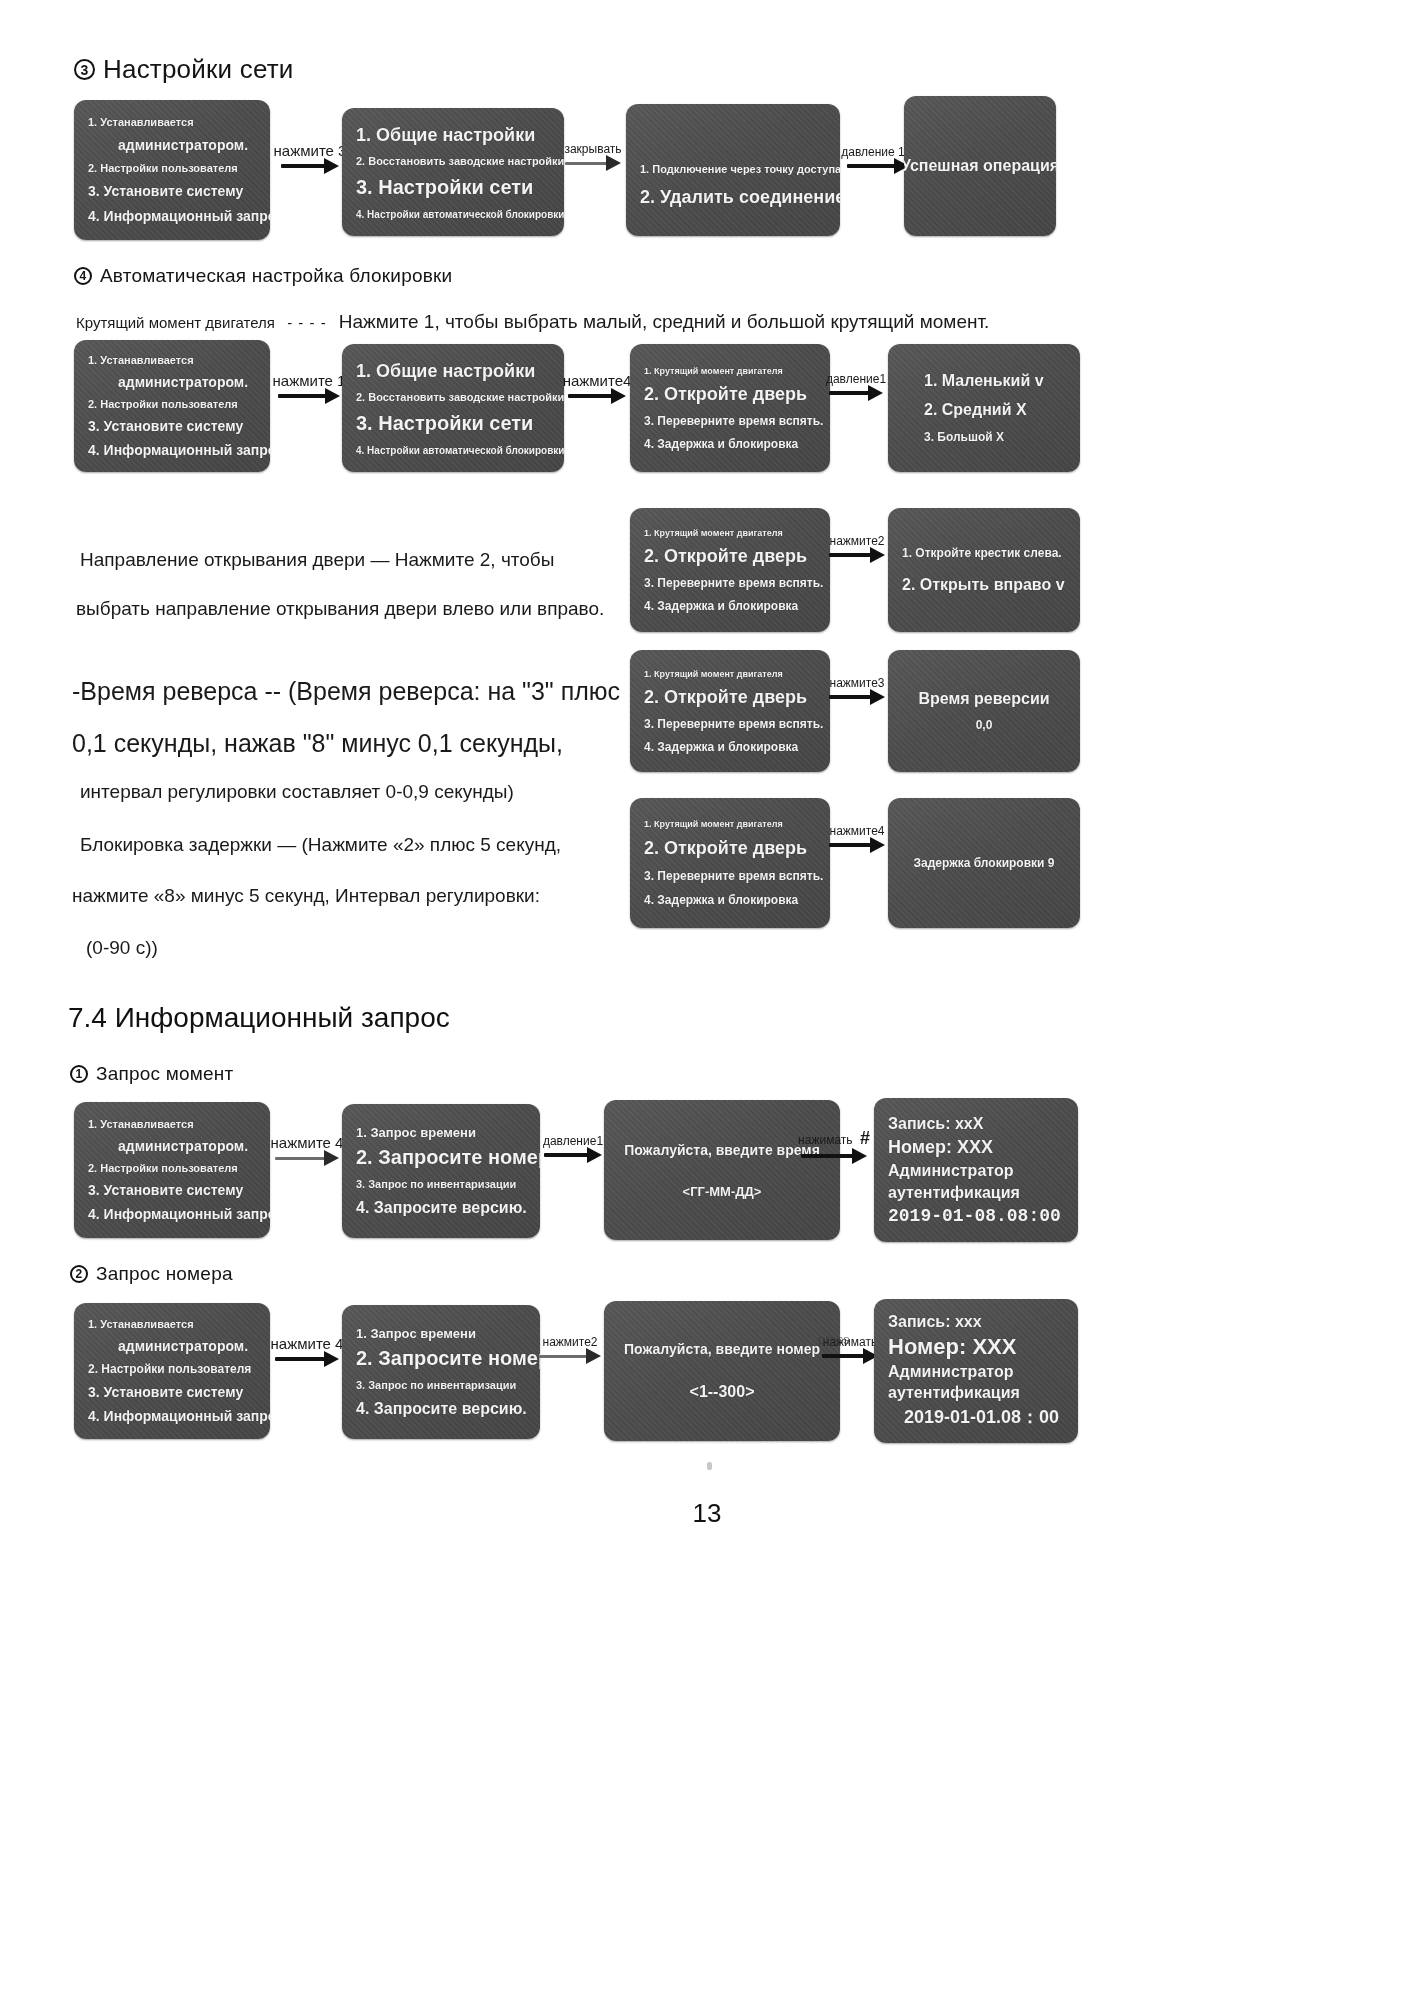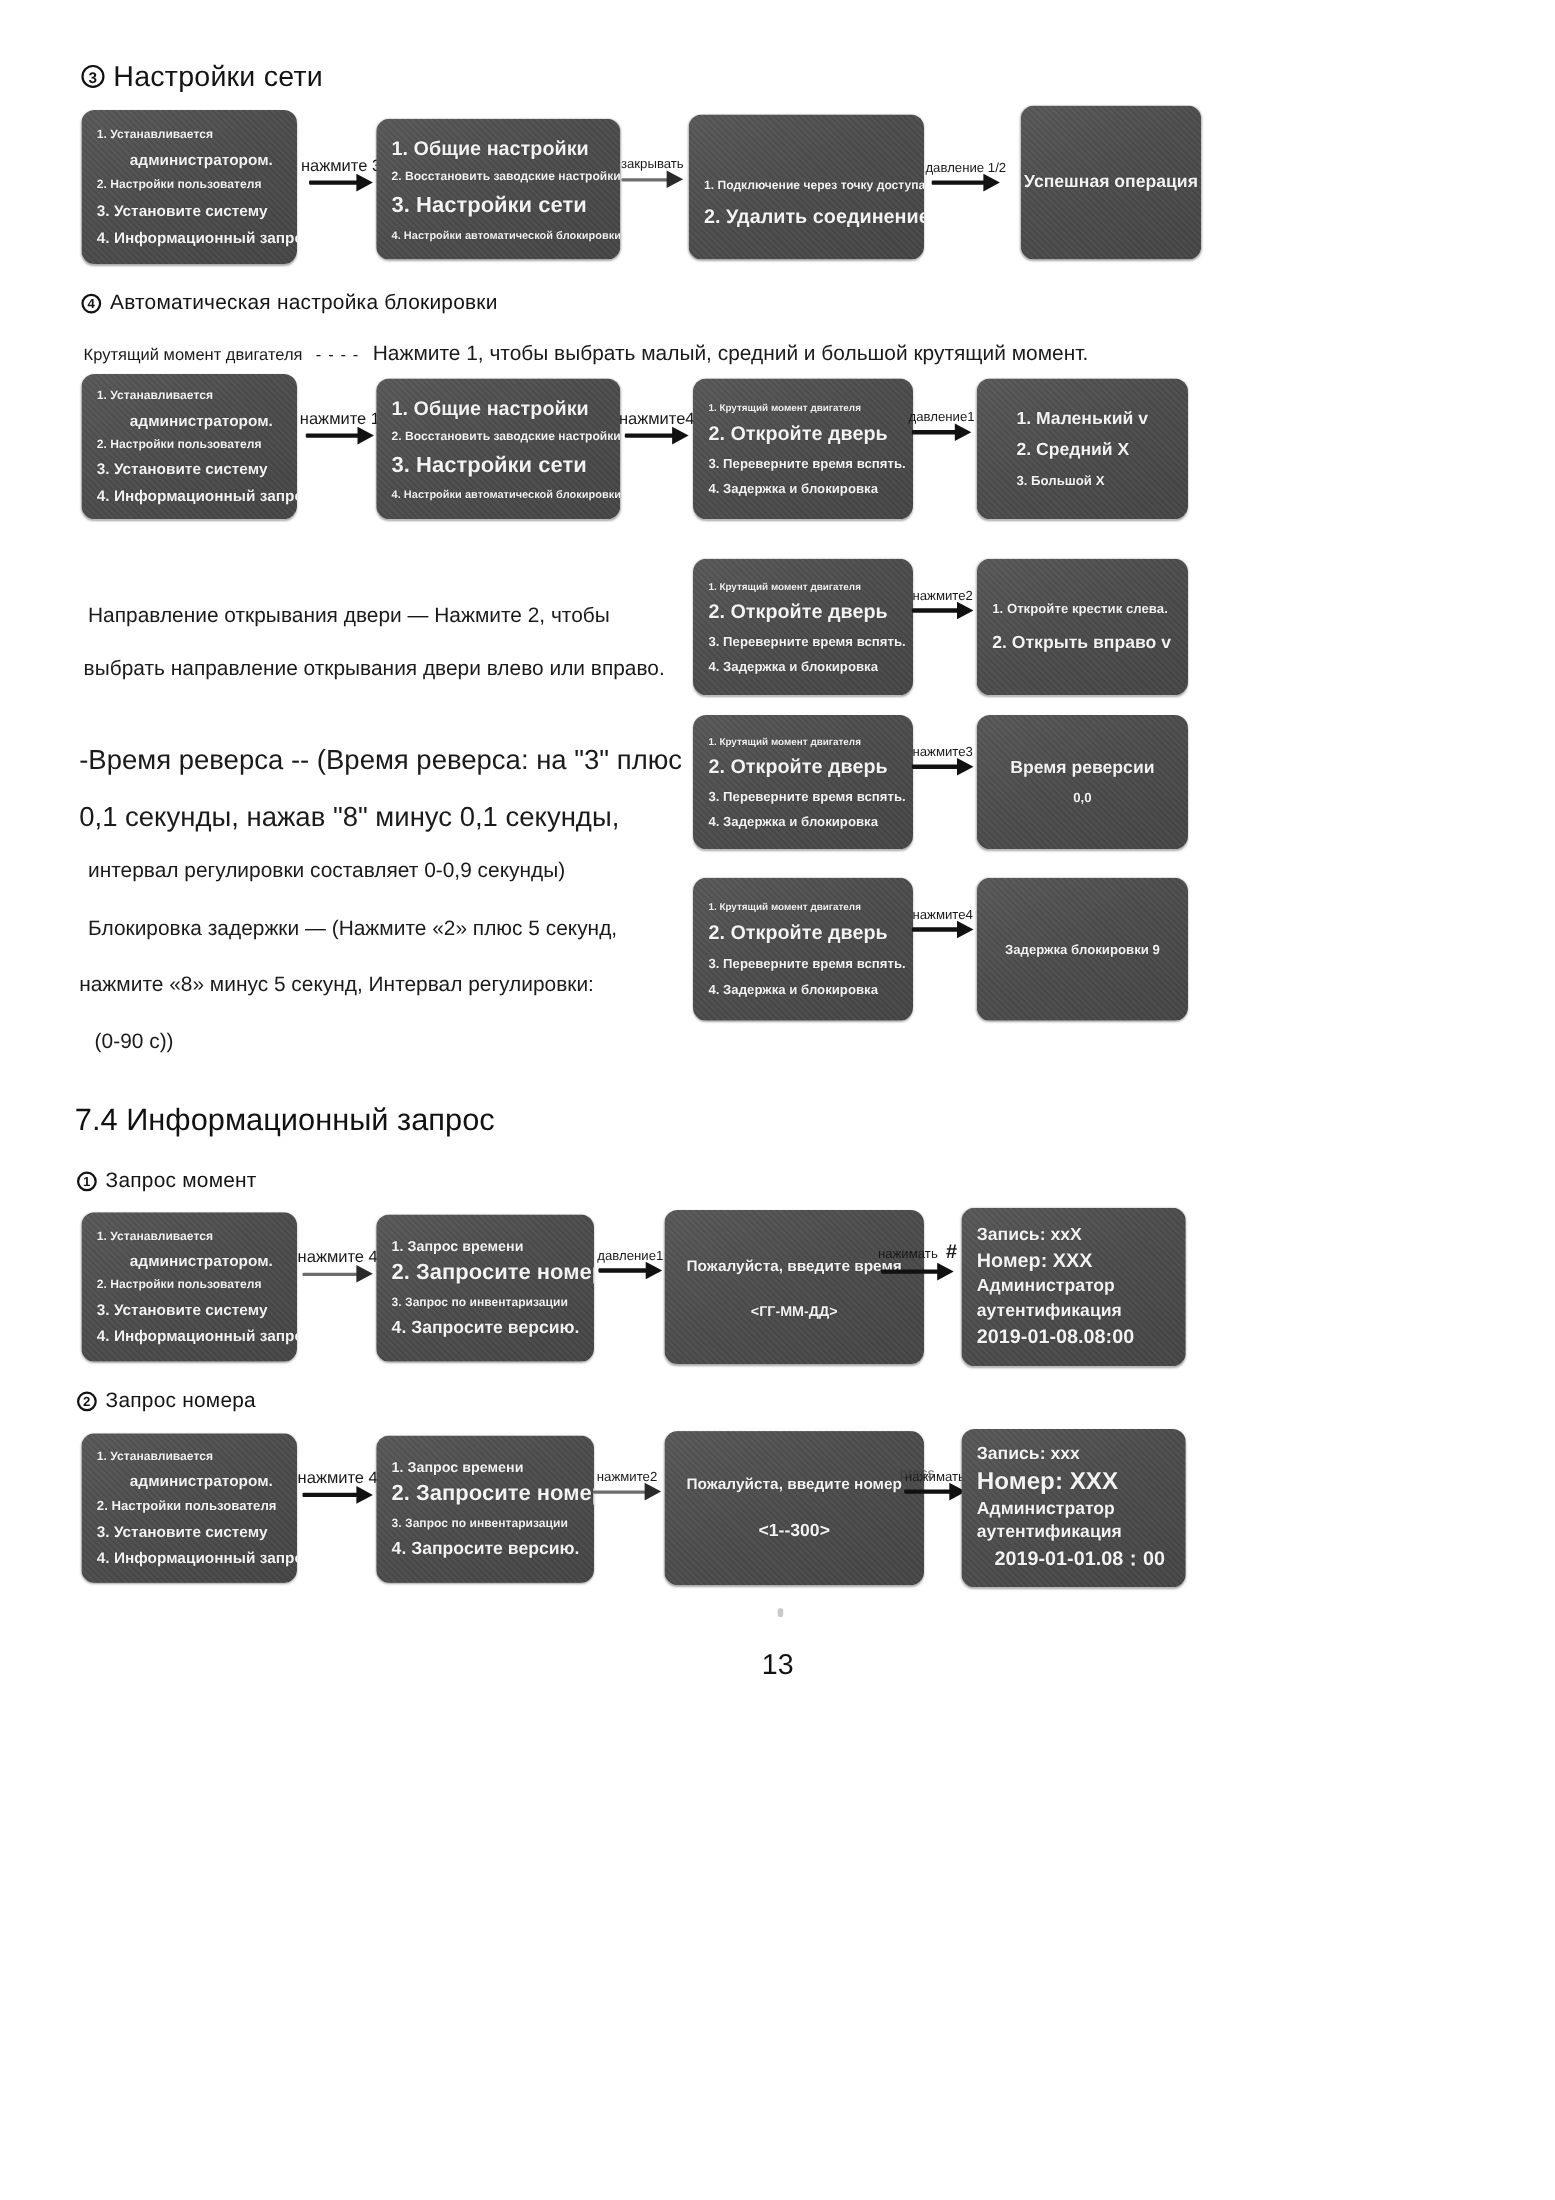--- a/index.html
+++ b/index.html
@@ -179,21 +179,21 @@
   <div class="lcd" style="left:626px; top:104px; width:214px; height:132px;">
     <div class="l t11" style="margin-top:30px;">1. Подключение через точку доступа.</div>
     <div class="l t18" style="margin-top:12px;">2. Удалить соединение</div>
   </div>
 
   <div class="arrow" style="left:845px; top:145px; width:66px;">
     <div class="cap tiny">давление 1/2</div>
     <div class="shaft" style="width:62px;"></div>
   </div>
 
-  <div class="lcd ctr" style="left:928px; top:96px; width:164px; height:140px;">
+  <div class="lcd ctr" style="left:904px; top:96px; width:152px; height:140px;">
     <div class="l t16">Успешная операция</div>
   </div>
 
   <div class="sec-head small" style="left:74px; top:265px;">
     <span class="circ-num" style="width:18px;height:18px;font-size:12px;">4</span>
     <span>Автоматическая настройка блокировки</span>
   </div>
 
   <div class="para sm" style="left:76px; top:307px; white-space:nowrap;">
     <span>Крутящий момент двигателя</span>
@@ -354,21 +354,21 @@
       <span style="font-size:18px; font-weight:700; margin-left:4px;">#</span>
     </div>
     <div class="shaft" style="width:66px;"></div>
   </div>
 
   <div class="lcd" style="left:874px; top:1098px; width:204px; height:144px; padding:8px 14px;">
     <div class="l t16">Запись: хxХ</div>
     <div class="l t18" style="margin-top:4px;">Номер: XXX</div>
     <div class="l t16" style="margin-top:4px;">Администратор</div>
     <div class="l t16" style="margin-top:4px;">аутентификация</div>
-    <div class="l t18" style="margin-top:4px;">2019-01-08.08:00</div>
+    <div class="l t18" style="margin-top:4px;font-family:Liberation Mono, monospace;">2019-01-08.08:00</div>
   </div>
 
   <div class="sec-head small" style="left:70px; top:1263px;">
     <span class="circ-num" style="width:18px;height:18px;font-size:12px;">2</span>
     <span>Запрос номера</span>
   </div>
 
   <div class="lcd" style="left:74px; top:1303px; width:196px; height:136px;">
     <div class="l t11">1. Устанавливается</div>
     <div class="l t14 indent" style="margin:8px 0;">администратором.</div>

